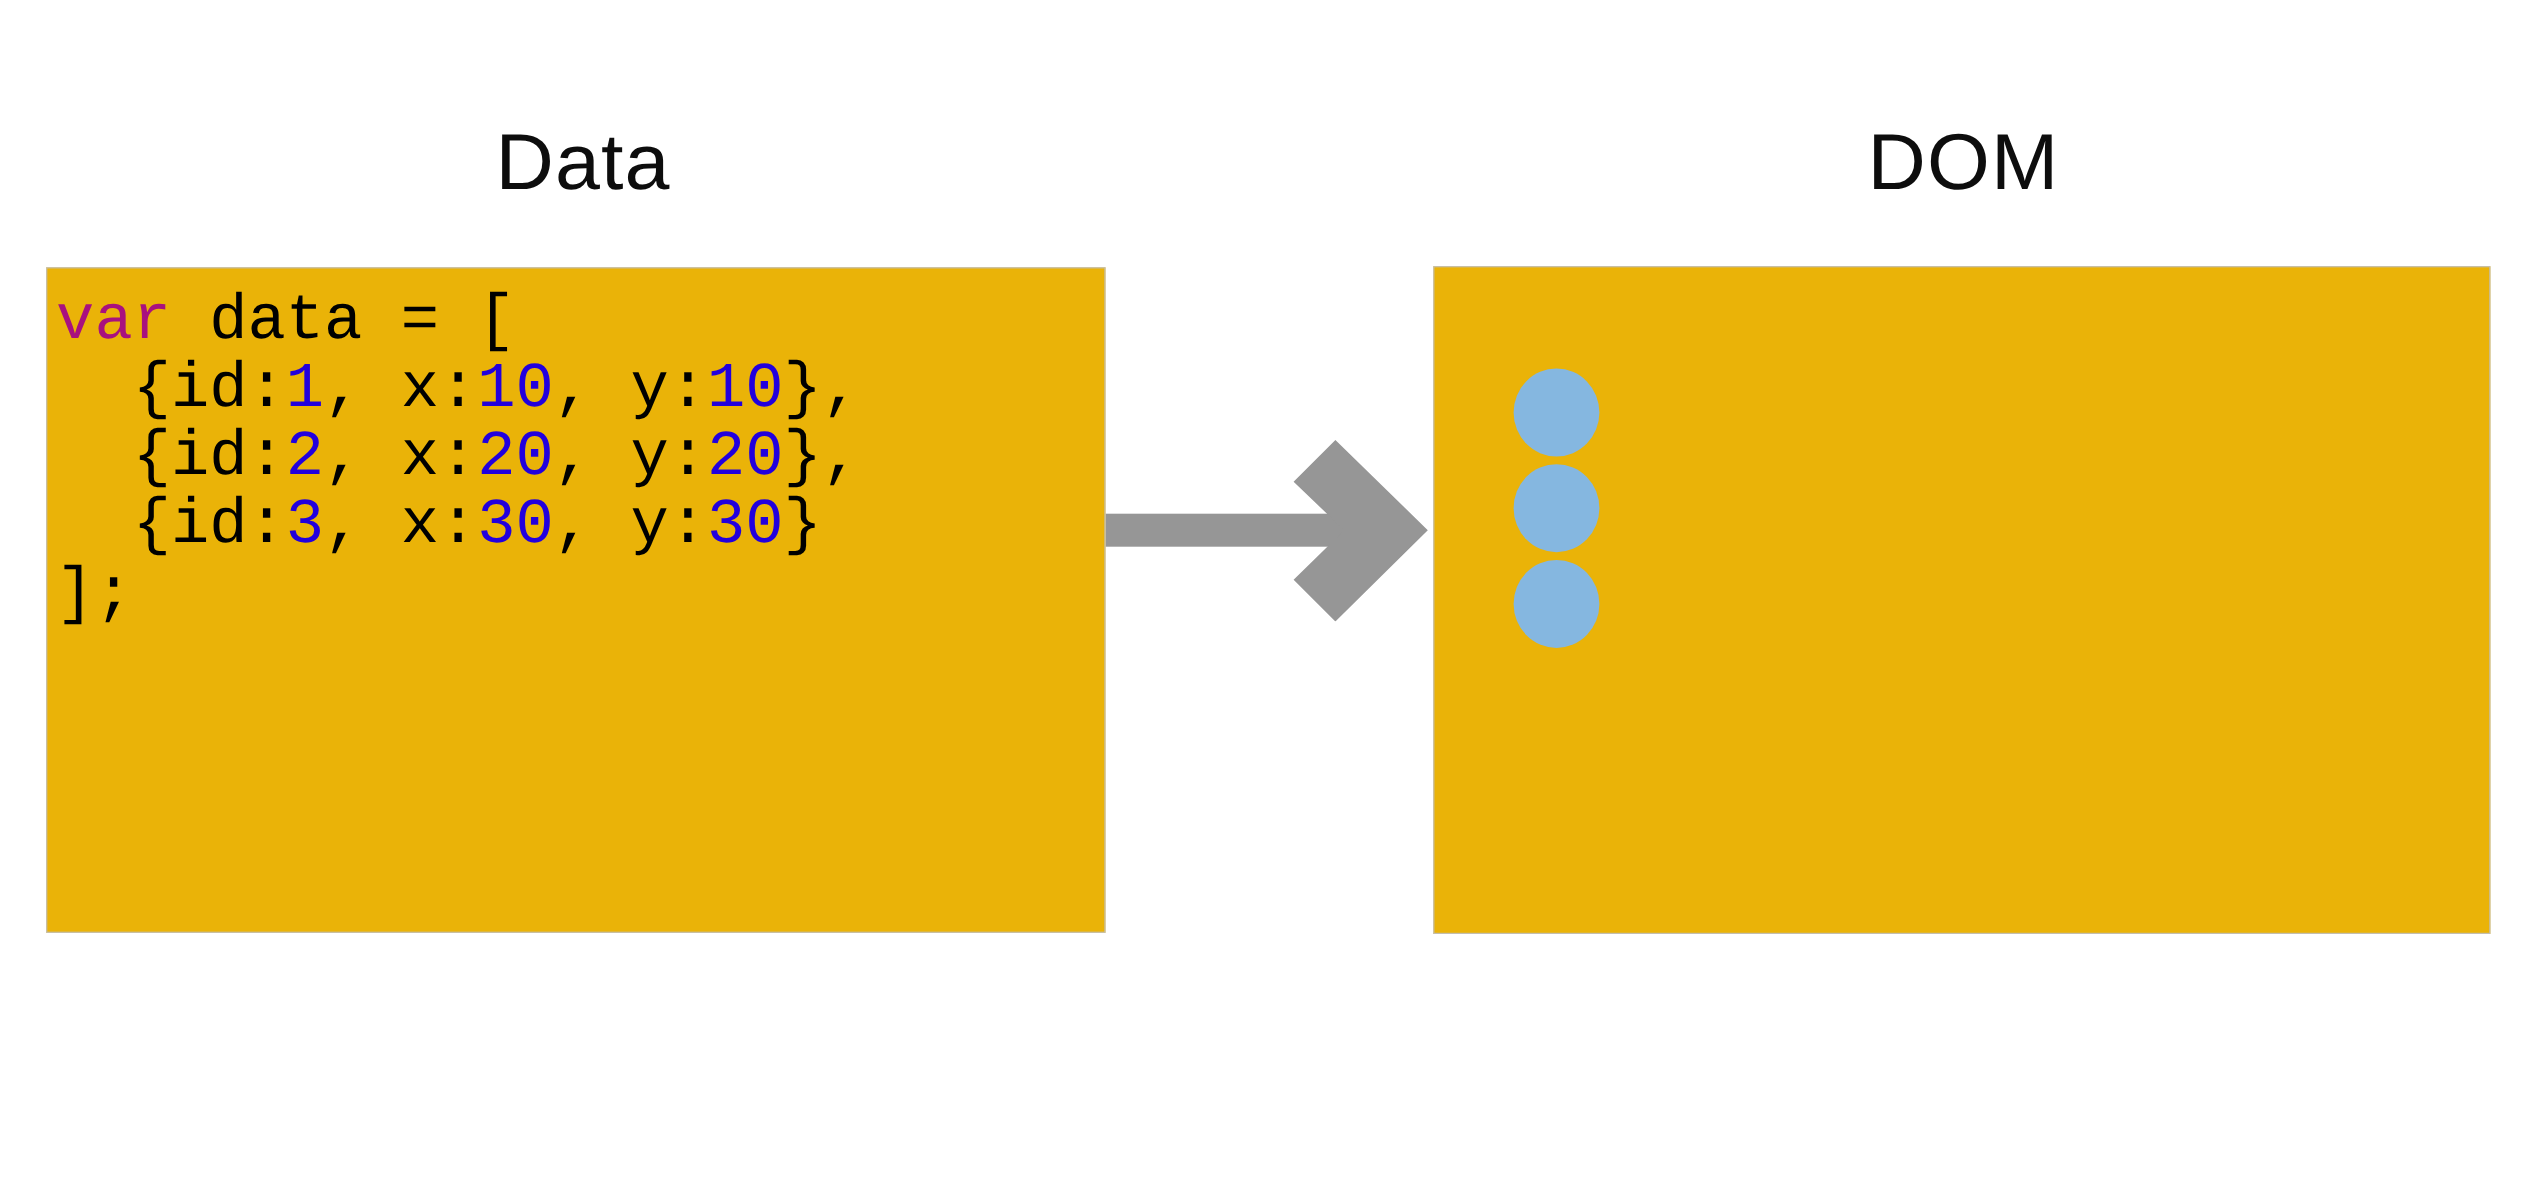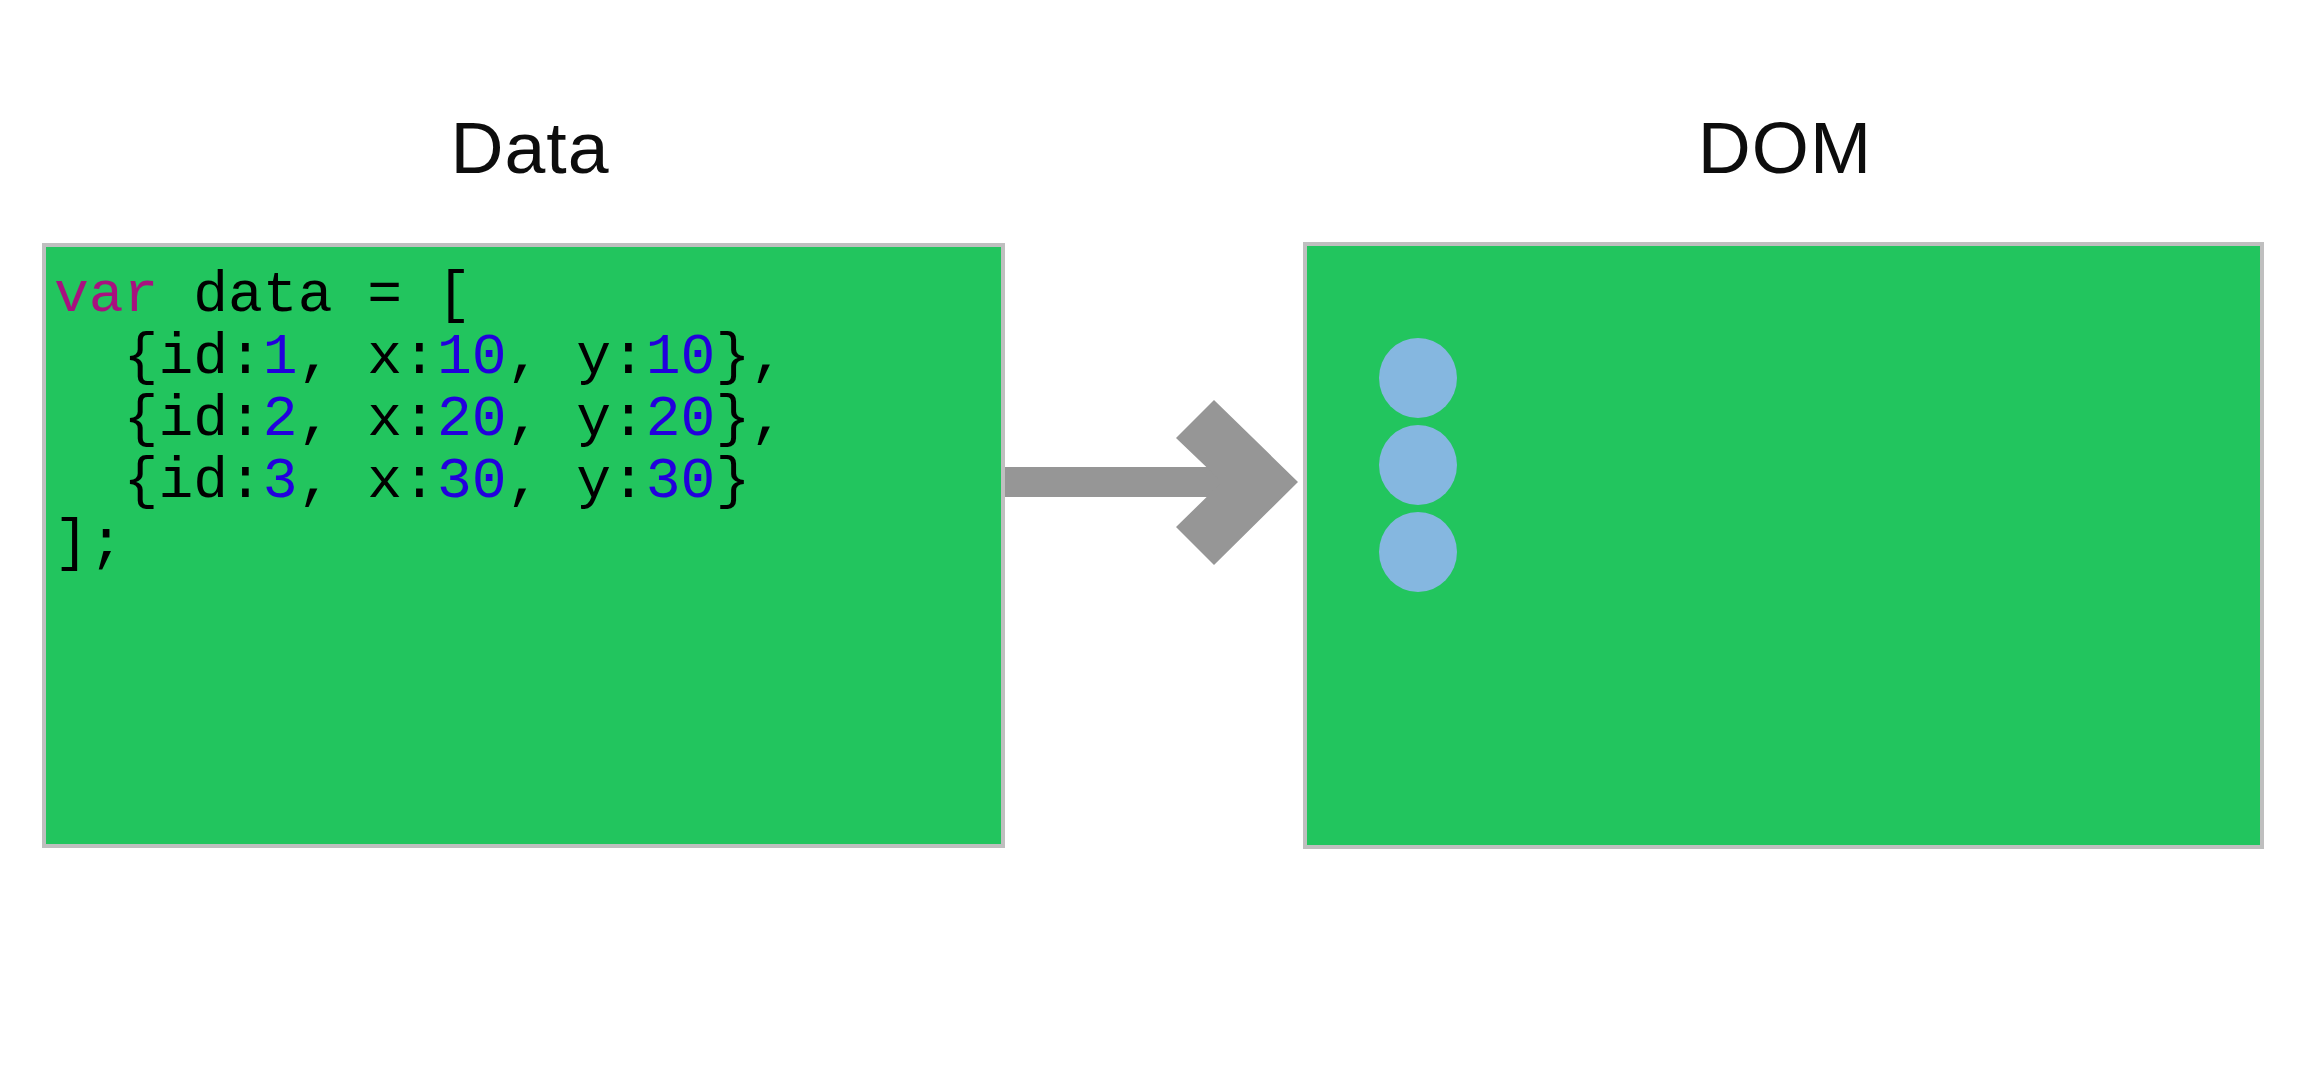--- a/index.html
+++ b/index.html
@@ -45,22 +45,22 @@
   }
   #heading-dom {
     left: 1555px;
     top: 112px;
     width: 460px;
   }
 
   
   .panel {
     position: absolute;
-    background: #22c55e;
-    border: 4px solid #a21caf;
+    background: #eab308;
+    border: 1px solid #a21caf;
     box-sizing: border-box;
   }
   #data-panel {
     left: 42px;
     top: 243px;
     width: 963px;
     height: 605px;
   }
   #dom-panel {
     left: 1303px;

